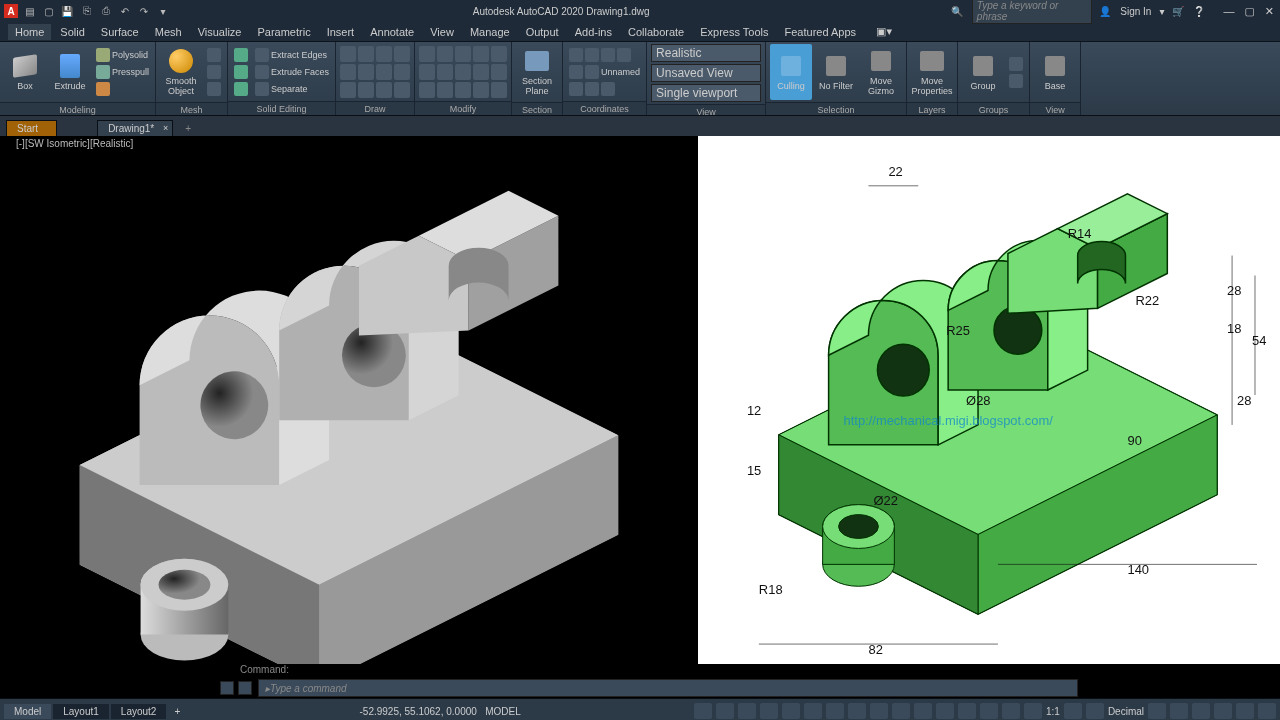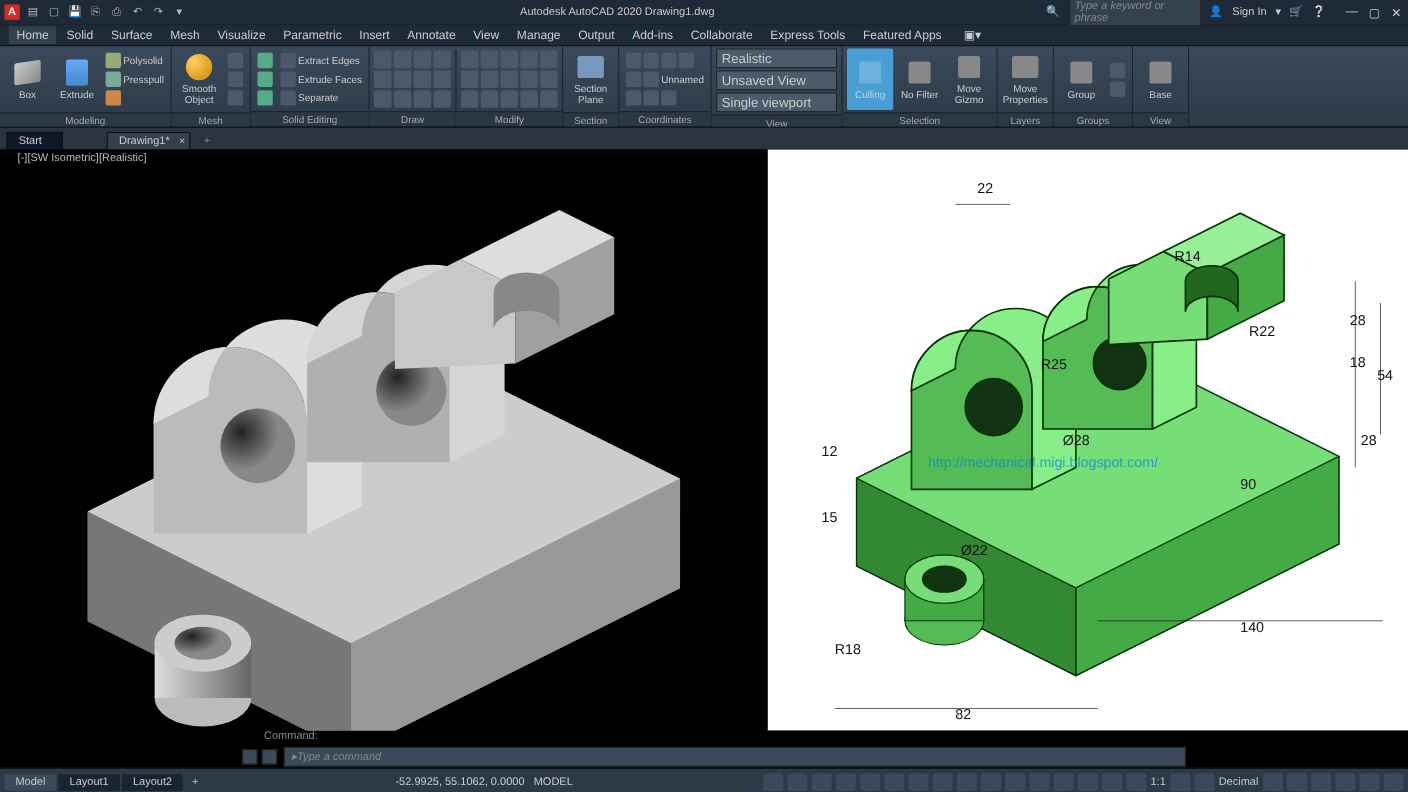--- a/index.html
+++ b/index.html
@@ -24,21 +24,21 @@
 .big-btn { display:flex; flex-direction:column; align-items:center; justify-content:center; width:42px; height:56px; font-size:9px; color:#ccc; text-align:center; line-height:1.1;}
 .big-btn .ico { width:28px; height:28px; margin-bottom:2px; display:flex;align-items:center;justify-content:center;}
 .small-row { display:flex; flex-direction:column; gap:1px;}
 .sm { display:flex; align-items:center; gap:2px; font-size:9px; color:#ccc; padding:1px 2px;}
 .sm .ic { width:14px; height:14px; }
 .grid-btns { display:grid; grid-template-columns:repeat(4,16px); grid-auto-rows:16px; gap:2px;}
 .grid-btns > div, .ic, .ico > div { background:#4a5a6a; border-radius:2px;}
 .ddown { background:#4a5a6a; border:1px solid #222; padding:1px 4px; font-size:12px; color:#ccc; min-width:110px;}
 
 .doc-tabs { height:20px; background:#2a3440; display:flex; align-items:flex-end; padding-left:6px; gap:4px;}
-.doc-tab { background:#0f172a; padding:2px 18px 2px 10px; font-size:10px; color:#ccc; border:1px solid #0a0f15; border-bottom:none; position:relative;}
+.doc-tab { background:#a16207; padding:2px 18px 2px 10px; font-size:10px; color:#ccc; border:1px solid #0a0f15; border-bottom:none; position:relative;}
 .doc-tab.active { background:#33414f;margin-left:36px;}
 .doc-tab .x { position:absolute; right:4px; top:2px; font-size:9px;}
 
 .viewport { position:relative; height: calc(720px - 22px - 20px - 74px - 20px - 14px - 20px - 22px); background:#000; display:flex;}
 .view-left { flex:1; position:relative; background:#000;}
 .view-label { position:absolute; top:2px; left:16px; color:#bbb; font-size:10px;}
 
 .cmd-area { height:34px; background:#000; display:flex; flex-direction:column;}
 .cmd-hist { height:14px; padding-left:240px; color:#888; font-size:10px;}
 .cmd-line { height:20px; display:flex; align-items:center; padding-left:220px;}

